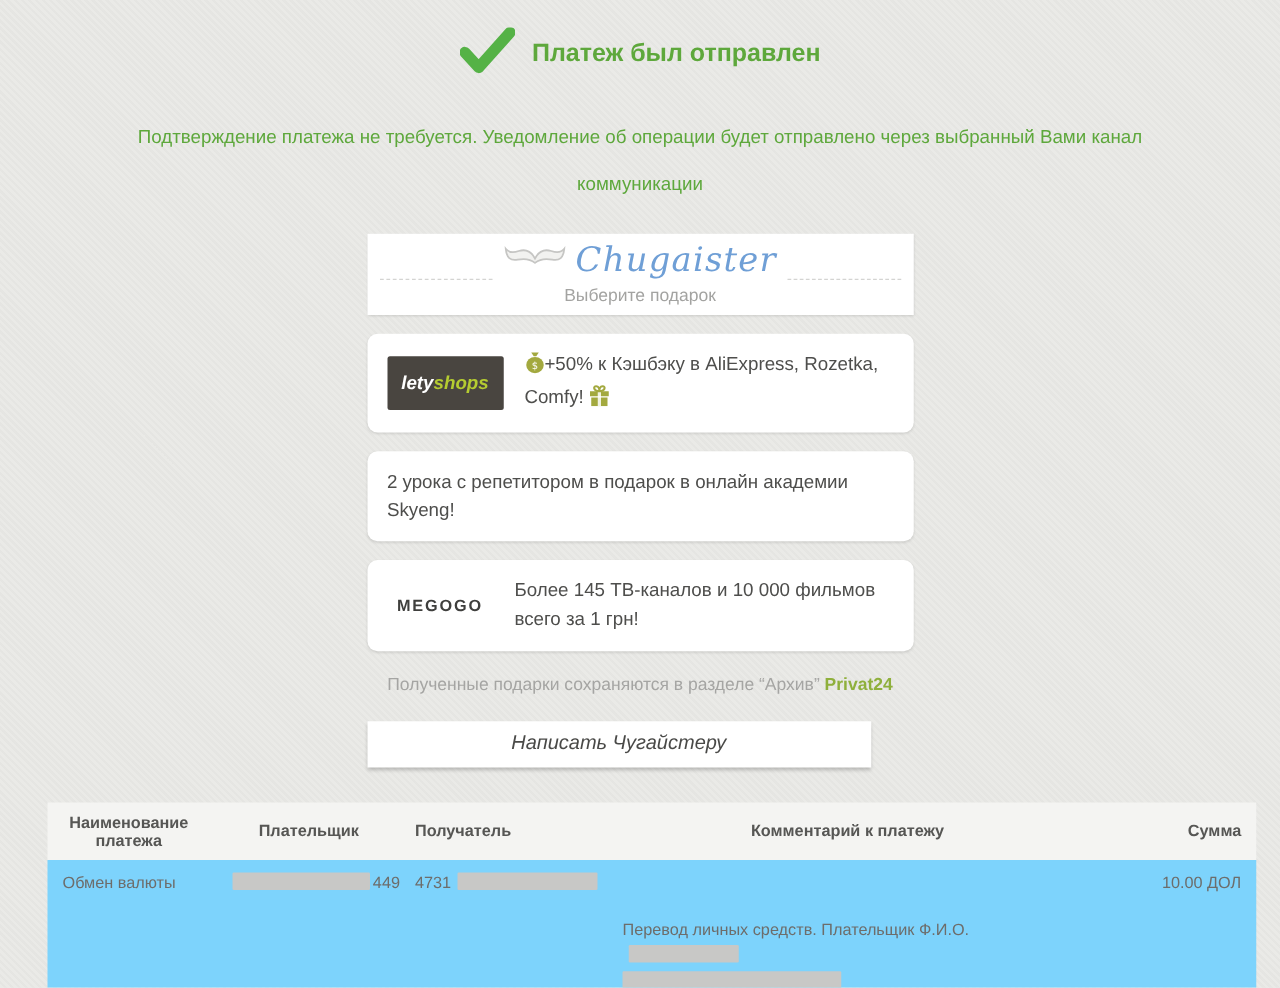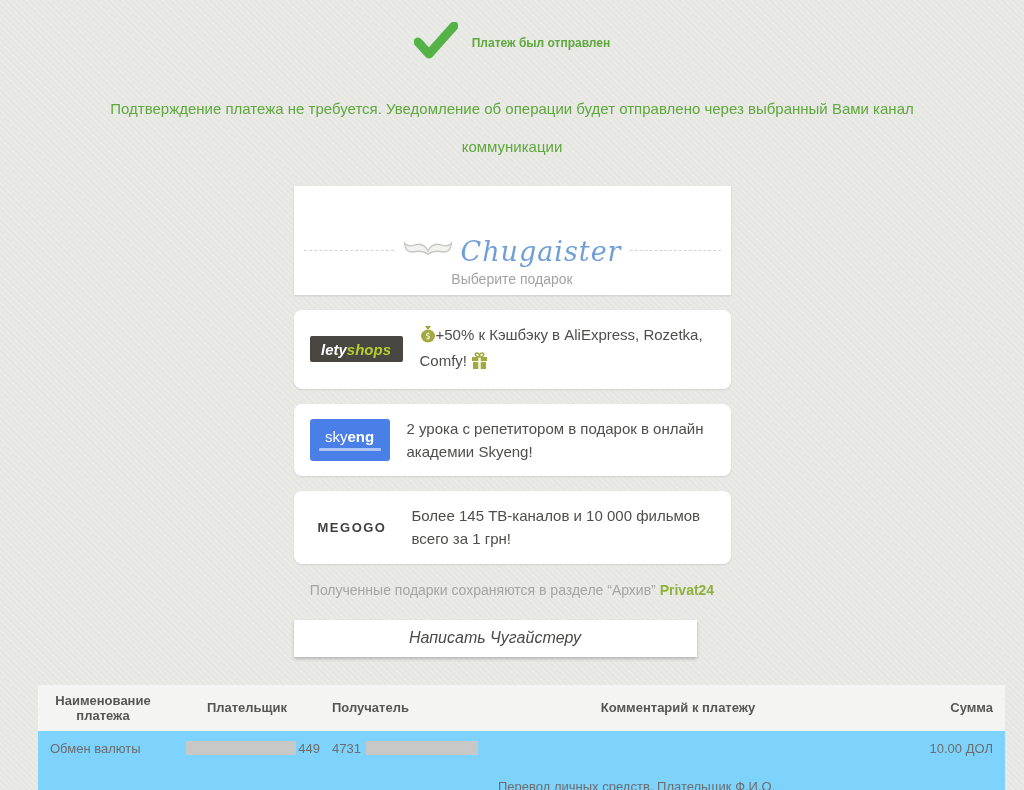--- a/index.html
+++ b/index.html
@@ -9,41 +9,41 @@
     background-image: repeating-linear-gradient(45deg, rgba(255,255,255,.06) 0 2px, rgba(0,0,0,.015) 2px 4px);
     font-family: "Liberation Sans", "DejaVu Sans", sans-serif;
     overflow: hidden;
   }
 
   
   .success-row {
     padding-top: 22px;
     display: flex; justify-content: center; align-items: center; gap: 14px;
   }
-  .success-title { font-size: 12px; font-weight: bold; color: #5ea83c; }
+  .success-title { font-size: 20px; font-weight: bold; color: #5ea83c; }
 
   .subtitle {
     margin-top: 26px;
     text-align: center;
     font-size: 15px; font-weight: normal; color: #5ea83c;
     line-height: 38px;
     max-width: 820px;
     margin-left: auto; margin-right: auto;
   }
 
   
   .col { width: 437px; margin: 0 auto; }
 
   .chugaister-panel {
     margin-top: 20px;
     background: #fff;
     box-shadow: 0 1px 2px rgba(0,0,0,.12);
     padding: 6px 10px 8px 10px;
   }
-  .brand-row { display: flex; align-items: flex-start; margin-top: 44px; }
+  .brand-row { display: flex; align-items: flex-end; }
   .dash-line { flex: 1; border-top: 1px dashed #d4d4d2; margin-top: 14px; }
   .brand-center { display: flex; align-items: center; gap: 6px; padding: 0 8px; }
   .brand-name {
     font-family: "DejaVu Serif", serif;
     font-style: italic;
     font-size: 27px;
     color: #6f9fd6;
     letter-spacing: 1px;
   }
   .gift-prompt { text-align: center; color: #a3a3a1; font-size: 14px; padding-top: 4px; }
@@ -55,21 +55,21 @@
     box-shadow: 0 1px 2px rgba(0,0,0,.10);
     min-height: 71px;
     display: flex; align-items: center;
     padding: 13px 16px;
     gap: 17px;
     cursor: pointer;
   }
   .gift-text { font-size: 15px; color: #4e4e4c; line-height: 1.55; }
 
   .logo-letyshops {
-    flex: 0 0 93px; height: 26px;
+    flex: 0 0 93px; height: 43px;
     background: #494540;
     display: flex; align-items: center; justify-content: center;
     font-style: italic; font-weight: bold; font-size: 15px;
     border-radius: 2px;
   }
   .logo-letyshops .lety { color: #ffffff; }
   .logo-letyshops .shops { color: #b5cc31; }
 
   .logo-skyeng {
     flex: 0 0 80px; height: 42px;
@@ -200,24 +200,20 @@
           <rect x="1" y="5" width="15" height="4" fill="#a3a93f"></rect>
           <rect x="2" y="10" width="13" height="7" fill="#a3a93f"></rect>
           <rect x="7.2" y="5" width="2.6" height="12" fill="#fff" opacity=".85"></rect>
           <path d="M8.5 5 C4 5 3 1 6 1 C8 1 8.5 3.5 8.5 5 C8.5 3.5 9 1 11 1 C14 1 13 5 8.5 5 Z" fill="none" stroke="#a3a93f" stroke-width="1.6"></path>
         </svg>
       </span>
     </div>
   </div>
 
   <div class="gift-card">
-    <div class="logo-skyeng">
-      <span class="sky"><span>sky</span><b>eng</b></span>
-      <span class="tagline"></span>
-    </div>
     <div class="gift-text">2 урока с репетитором в подарок в онлайн академии Skyeng!</div>
   </div>
 
   <div class="gift-card">
     <div class="logo-megogo">MEGOGO</div>
     <div class="gift-text">Более 145 ТВ-каналов и 10 000 фильмов всего за 1 грн!</div>
   </div>
 
   <div class="archive-note">
     <span>Полученные подарки сохраняются в разделе “Архив”</span>

